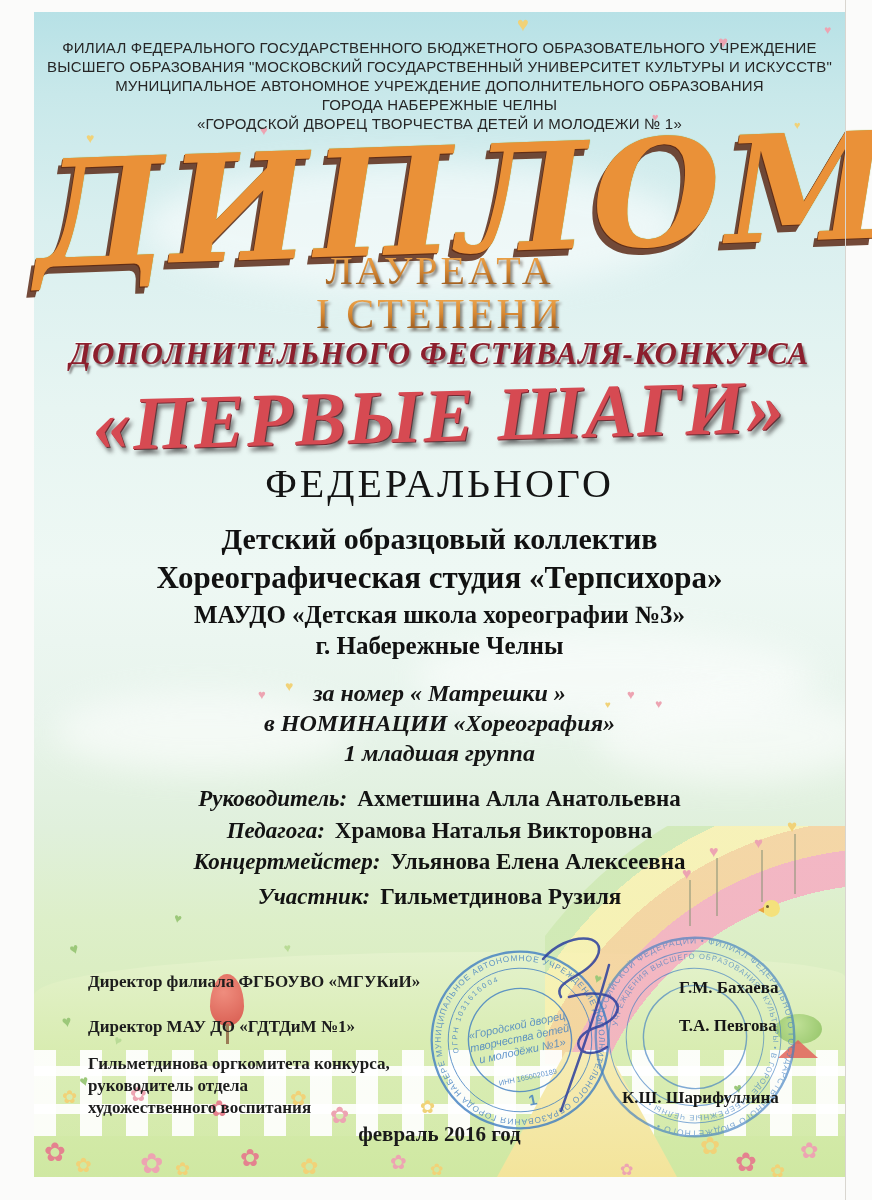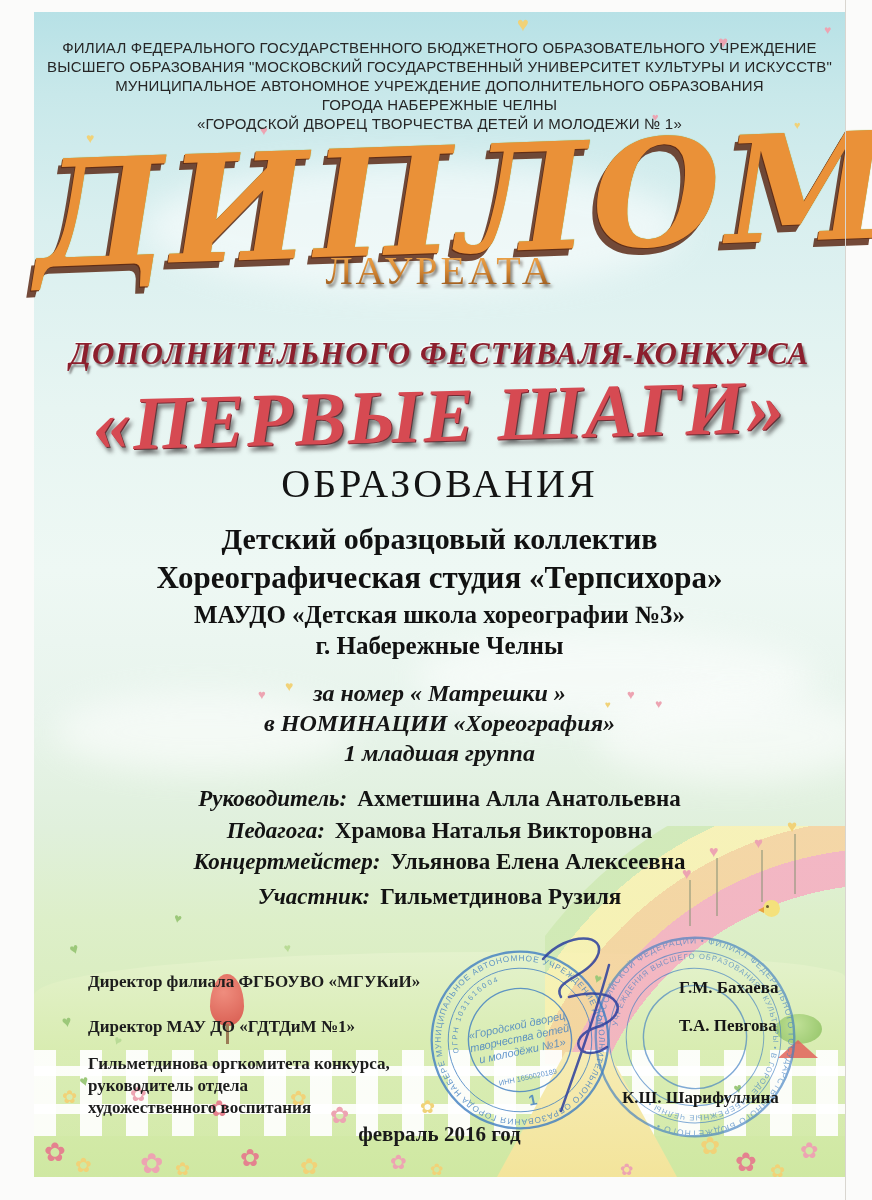--- a/index.html
+++ b/index.html
@@ -179,23 +179,24 @@
   <div class="band hdr">
     <div>ФИЛИАЛ ФЕДЕРАЛЬНОГО ГОСУДАРСТВЕННОГО БЮДЖЕТНОГО ОБРАЗОВАТЕЛЬНОГО  УЧРЕЖДЕНИЕ</div>
     <div>ВЫСШЕГО ОБРАЗОВАНИЯ  "МОСКОВСКИЙ ГОСУДАРСТВЕННЫЙ УНИВЕРСИТЕТ КУЛЬТУРЫ И ИСКУССТВ"</div>
     <div>МУНИЦИПАЛЬНОЕ АВТОНОМНОЕ УЧРЕЖДЕНИЕ ДОПОЛНИТЕЛЬНОГО ОБРАЗОВАНИЯ</div>
     <div>ГОРОДА НАБЕРЕЖНЫЕ ЧЕЛНЫ</div>
     <div>«ГОРОДСКОЙ ДВОРЕЦ ТВОРЧЕСТВА ДЕТЕЙ И МОЛОДЕЖИ № 1»</div>
   </div>
 
   <div class="band title">ДИПЛОМ</div>
   <div class="band grad-gold laureate">ЛАУРЕАТА</div>
+  <div class="band grad-gold degree">I СТЕПЕНИ</div>
   <div class="band festival">ДОПОЛНИТЕЛЬНОГО  ФЕСТИВАЛЯ-КОНКУРСА</div>
   <div class="band fname">«ПЕРВЫЕ ШАГИ»</div>
-  <div class="band awarded">ОБРАЗОВАНИЯ</div>
+  <div class="band awarded">ФЕДЕРАЛЬНОГО</div>
 
   <div class="band recip r1">Детский образцовый коллектив</div>
   <div class="band recip r2">Хореографическая студия «Терпсихора»</div>
   <div class="band recip r3">МАУДО «Детская школа хореографии №3»</div>
   <div class="band recip r4">г. Набережные Челны</div>
 
   <div class="band perf p1">за номер « Матрешки »</div>
   <div class="band perf p2">в НОМИНАЦИИ «Хореография»</div>
   <div class="band perf p3">1 младшая группа</div>
 

